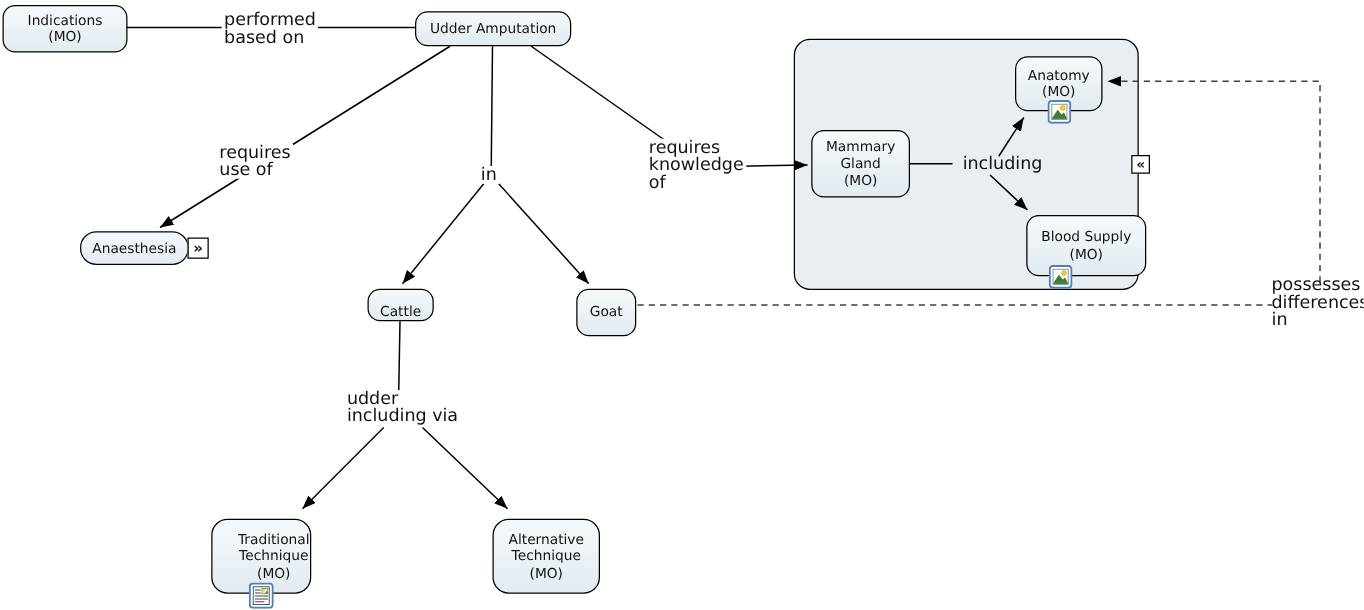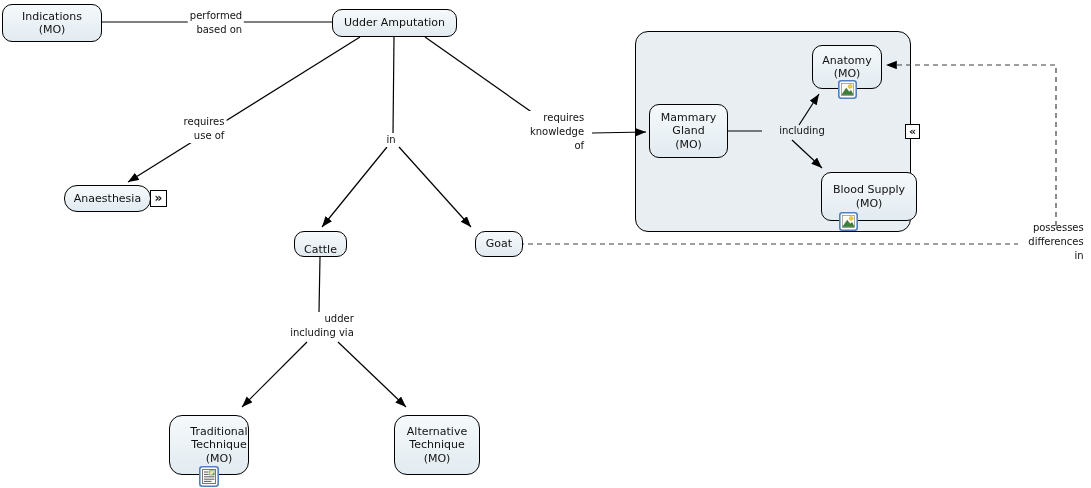--- a/index.html
+++ b/index.html
@@ -12,22 +12,22 @@
     text-align:center;border:1.3px solid var(--line,#000);border-radius:10px;
     background:linear-gradient(180deg,var(--node-top,#f5f9fb) 0%,var(--node-bottom,#e2ebf1) 100%);
     font-size:11px;line-height:13.5px;white-space:pre-line;box-sizing:border-box;
   }
   .node.pill{border-radius:13px;}
   .container-box{
     position:absolute;border:1.3px solid var(--line,#000);border-radius:13px;
     background:var(--container-fill,#e8eef2);box-sizing:border-box;
   }
   .link-label{
-    position:absolute;transform:translate(-50%,-50%);text-align:right;
-    font-size:10px;line-height:14px;white-space:pre-line;padding:0 2px;
+    position:absolute;transform:translate(-50%,-50%);text-align:left;
+    font-size:14px;line-height:14px;white-space:pre-line;padding:0 2px;
   }
   .bg-white{background:#fff;}
   #edges{position:absolute;left:0;top:0;}
   .edge{stroke:var(--line,#000);stroke-width:1.2;fill:none;}
   .edge.dashed{stroke:var(--dash,#3f3f3f);stroke-dasharray:5 4;}
   .glyph-icon{
     position:absolute;display:flex;align-items:center;justify-content:center;
     border:1.2px solid #000;background:#fff;font-size:12px;font-weight:bold;
     line-height:1;box-sizing:border-box;padding-bottom:1px;
   }
@@ -65,21 +65,21 @@
 
   <div class="node" style="left:2px;top:4px;width:100px;height:38px;"><span>Indications
 (MO)</span></div>
 
   <div class="node pill" style="left:64px;top:185px;width:87px;height:27px;"><span>Anaesthesia</span></div>
 
   <div class="node" style="left:332px;top:9px;width:125px;height:28px;"><span>Udder Amputation</span></div>
 
   <div class="node" style="left:294px;top:231px;width:53px;height:26px;align-items:flex-end;"><span>Cattle</span></div>
 
-  <div class="node" style="left:475px;top:231px;width:48px;height:26px;"><span>Goat</span></div>
+  <div class="node" style="left:461px;top:231px;width:48px;height:38px;"><span>Goat</span></div>
 
   <div class="node" style="left:649px;top:104px;width:79px;height:54px;"><span>Mammary
 Gland
 (MO)</span></div>
 
   <div class="node" style="left:812px;top:45px;width:70px;height:44px;"><span>Anatomy
 (MO)</span></div>
 
   <div class="node" style="left:801px;top:172px;width:96px;height:49px;margin-left:20px;"><span>Blood Supply
 (MO)</span></div>

